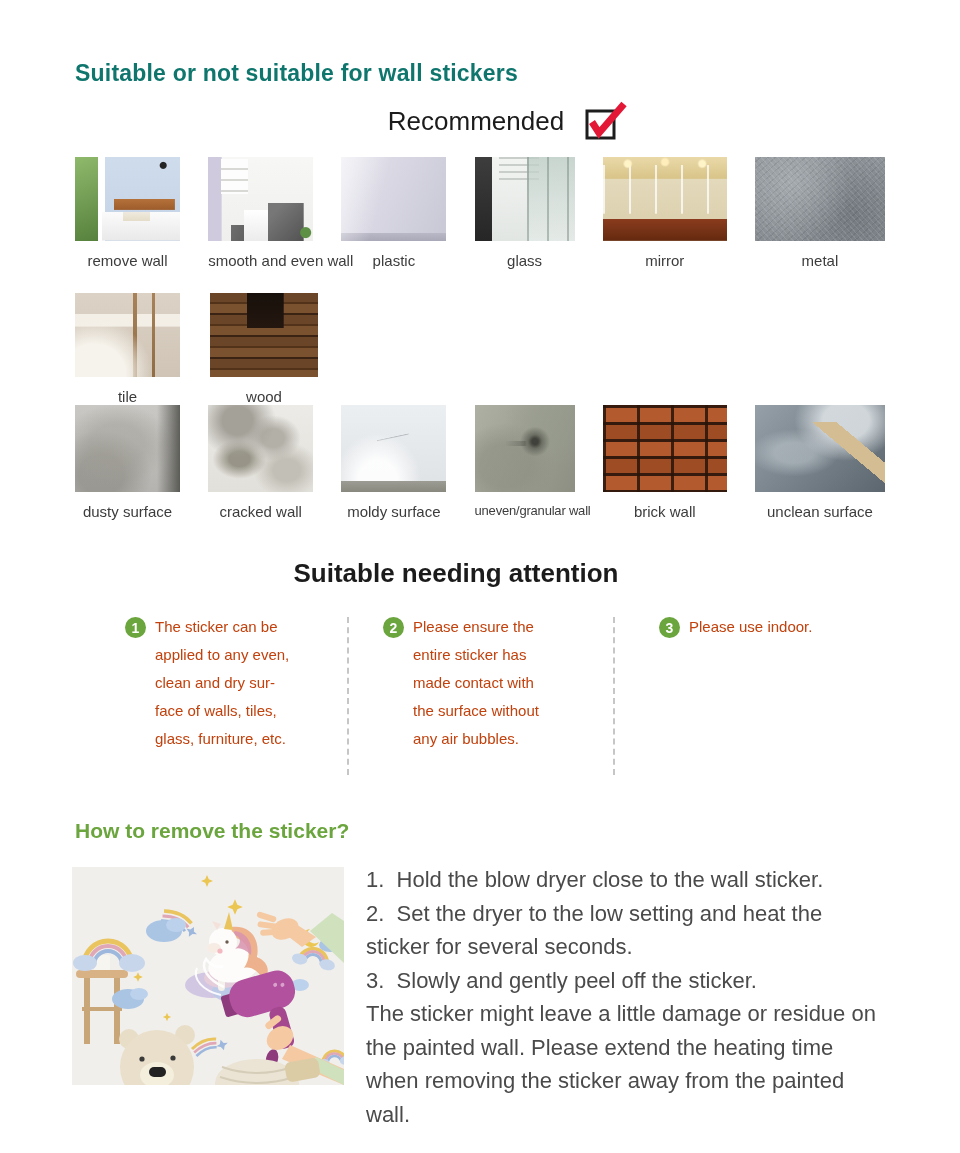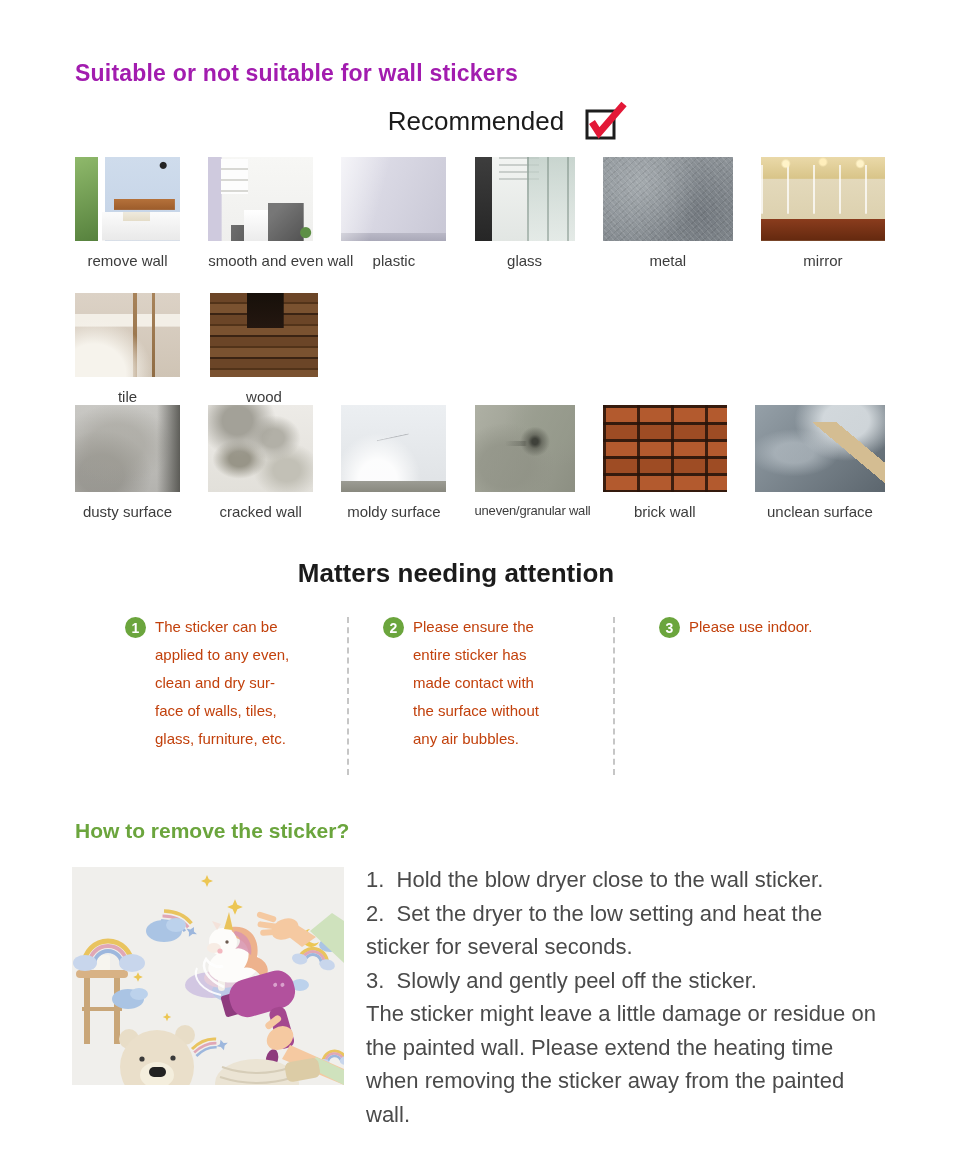--- a/index.html
+++ b/index.html
@@ -1,19 +1,19 @@
 <!DOCTYPE html>
 <html><head>
 <meta charset="utf-8">
 <style>
   html,body{margin:0;padding:0;background:#ffffff;}
   body{width:960px;height:1153px;overflow:hidden;font-family:"Liberation Sans",sans-serif;-webkit-font-smoothing:antialiased;}
   .page{box-sizing:border-box;width:960px;padding:60px 75px 0;}
 
-  .title{color:#a21caf;font-size:23px;font-weight:bold;margin:0;letter-spacing:.2px;}
+  .title{color:#0f766e;font-size:23px;font-weight:bold;margin:0;letter-spacing:.2px;}
 
   .sec-head{display:flex;justify-content:center;align-items:center;gap:20px;}
   .sec-head .txt{font-size:26px;color:#1b1b1b;}
   .rec-head{margin:14px 0 16px;transform:translateX(28px);}
   .notrec-head{margin:12px 0 12px;transform:translateX(32px);}
   .chk-icon{display:inline-flex;}
 
   .grid6{display:flex;justify-content:space-between;}
   .row2{display:flex;gap:30px;margin-top:24px;}
   .cell{display:flex;flex-direction:column;}
@@ -152,28 +152,28 @@
       <figcaption class="cap">smooth and even wall</figcaption>
     </figure>
     <figure class="cell c-105" style="margin:0">
       <div class="thumb t-plastic"></div>
       <figcaption class="cap">plastic</figcaption>
     </figure>
     <figure class="cell c-122" style="margin:0">
       <div class="thumb t-glass"></div>
       <figcaption class="cap">glass</figcaption>
     </figure>
+    <figure class="cell c-124" style="margin:0">
+      <div class="thumb t-mirror"></div>
+      <figcaption class="cap">mirror</figcaption>
+    </figure>
     <figure class="cell c-130" style="margin:0">
       <div class="thumb t-metal"></div>
       <figcaption class="cap">metal</figcaption>
     </figure>
-    <figure class="cell c-124" style="margin:0">
-      <div class="thumb t-mirror"></div>
-      <figcaption class="cap">mirror</figcaption>
-    </figure>
   </div>
 
   <div class="row2">
     <figure class="cell c-105" style="margin:0">
       <div class="thumb t-tile"></div>
       <figcaption class="cap">tile</figcaption>
     </figure>
     <figure class="cell c-108" style="margin:0">
       <div class="thumb t-wood"></div>
       <figcaption class="cap">wood</figcaption>
@@ -202,21 +202,21 @@
       <div class="thumb t-brick"></div>
       <figcaption class="cap">brick wall</figcaption>
     </figure>
     <figure class="cell c-130" style="margin:0">
       <div class="thumb t-unclean"></div>
       <figcaption class="cap">unclean surface</figcaption>
     </figure>
   </div>
 
   <div class="att">
-    <h2 class="att-head">Matters needing attention</h2>
+    <h2 class="att-head">Suitable needing attention</h2>
     <div class="att-row">
       <div class="att-item att-1">
         <span class="att-num">1</span>
         <span class="att-text">The sticker can be
 applied to any even,
 clean and dry sur-
 face of walls, tiles,
 glass, furniture, etc.</span>
       </div>
       <div class="att-div"></div>

